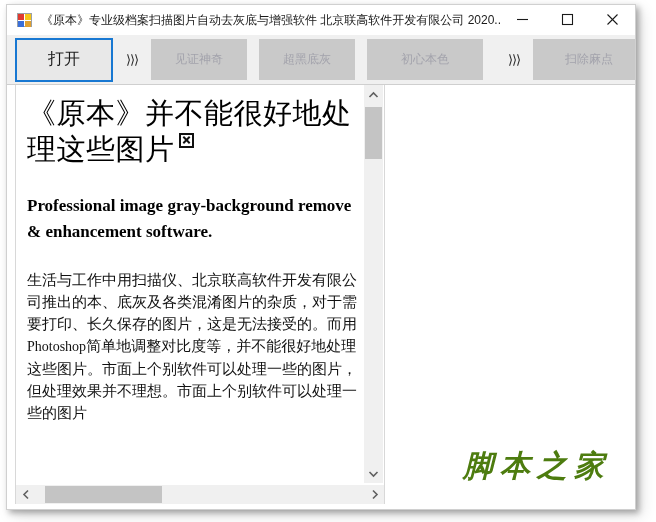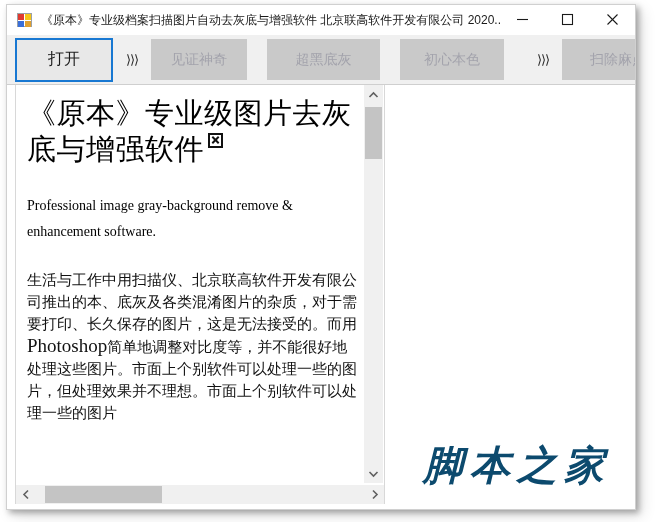--- a/index.html
+++ b/index.html
@@ -86,29 +86,29 @@
     padding: 0;
     overflow: hidden;
     box-sizing: border-box;
   }
 
   .tb-btn {
     height: 41px;
     background: #c9c9c9;
     border: none;
     color: #a3a3ac;
-    font-size: 14px;
+    font-size: 12px;
     font-family: "Liberation Sans", sans-serif;
     display: flex;
     align-items: center;
     justify-content: center;
     flex: none;
     box-sizing: border-box;
     padding: 0;
-    margin-right: 20px;
+    margin-right: 12px;
   }
   .tb-btn.primary {
     background: #e8e8e8;
     color: #1a1a1a;
     border: 2px solid #1878d2;
     height: 44px;
     width: 98px;
     margin-left: 8px;
     margin-right: 0;
     font-size: 16px;
@@ -116,22 +116,22 @@
   .tb-sep {
     flex: none;
     width: 38px;
     text-align: center;
     color: #2b2b2b;
     font-size: 13px;
     letter-spacing: -1px;
     font-family: "Liberation Sans", sans-serif;
   }
   .tb-btn.w1 { width: 96px; }
-  .tb-btn.w2 { width: 113px; }
-  .tb-btn.w3 { width: 104px; }
+  .tb-btn.w2 { width: 96px; }
+  .tb-btn.w3 { width: 116px; }
   .tb-btn.w4 { width: 112px; }
   .tb-btn.w5 { width: 96px; }
 
   
   #client {
     position: relative;
     height: 425px;
     background: #ffffff;
     overflow: hidden;
   }
@@ -186,38 +186,38 @@
     position: absolute;
     left: 1px; top: 4px;
     width: 9px; height: 2px;
     background: #111;
   }
   .broken-img::before { transform: rotate(45deg); }
   .broken-img::after  { transform: rotate(-45deg); }
 
   #doc-h2 {
     font-family: "Liberation Serif", serif;
-    font-size: 14px;
+    font-size: 17px;
     line-height: 26px;
-    font-weight: normal;
+    font-weight: bold;
     color: #000000;
     margin: 26px 0 0 0;
   }
 
   #doc-body {
     font-family: "DejaVu Sans", sans-serif;
     font-size: 15px;
     line-height: 22px;
     color: #111111;
     margin: 24px 0 0 0;
     text-align: left;
   }
   #doc-body .ps {
     font-family: "Liberation Serif", serif;
-    font-size: 19px;
+    font-size: 14px;
   }
 
   
   #v-scroll {
     position: absolute;
     right: 1px;
     top: 0;
     width: 19px;
     height: 398px;
     background: #f0f0f0;
@@ -268,23 +268,23 @@
   
   #watermark {
     position: absolute;
     right: 24px;
     bottom: 28px;
     text-align: center;
     user-select: none;
   }
   #wm-cn {
     font-family: "Liberation Serif", serif;
-    font-size: 40px;
+    font-size: 30px;
     font-weight: bold;
-    color: #0c4a6e;
+    color: #4d7c0f;
     letter-spacing: 7px;
     line-height: 32px;
     font-style: italic;
   }
   #wm-url {
     font-family: "DejaVu Sans Mono", monospace;
     font-size: 12px;
     color: #e8322a;
     letter-spacing: 2.5px;
     line-height: 16px;
@@ -333,21 +333,21 @@
     <div class="tb-sep">⟩⟩⟩</div>
     <button class="tb-btn w4">扫除麻点</button>
     <button class="tb-btn w5">强化对比</button>
   </div>
 
   <div id="client">
 
     <div id="doc-pane">
 
       <div id="doc-text">
-        <div id="doc-h1"><span>《原本》专业级图片去灰底与增强软件</span><span class="broken-img"></span></div>
+        <div id="doc-h1"><span>《原本》并不能很好地处理这些图片</span><span class="broken-img"></span></div>
 
         <div id="doc-h2">Professional image gray-background remove &amp; enhancement software.</div>
 
         <div id="doc-body"><span>生活与工作中用扫描仪、北京联高软件开发有限公司推出的本、底灰及各类混淆图片的杂质，对于需要打印、长久保存的图片，这是无法接受的。而用</span><span class="ps">Photoshop</span><span>简单地调整对比度等，并不能很好地处理这些图片。市面上个别软件可以处理一些的图片，但处理效果并不理想。市面上个别软件可以处理一些的图片</span></div>
       </div>
 
       <div id="v-scroll">
         <div class="sb-arrow" id="v-up">
           <svg width="11" height="8" viewBox="0 0 11 8">
             <polyline class="chev" points="1.5,6 5.5,2 9.5,6"></polyline>

